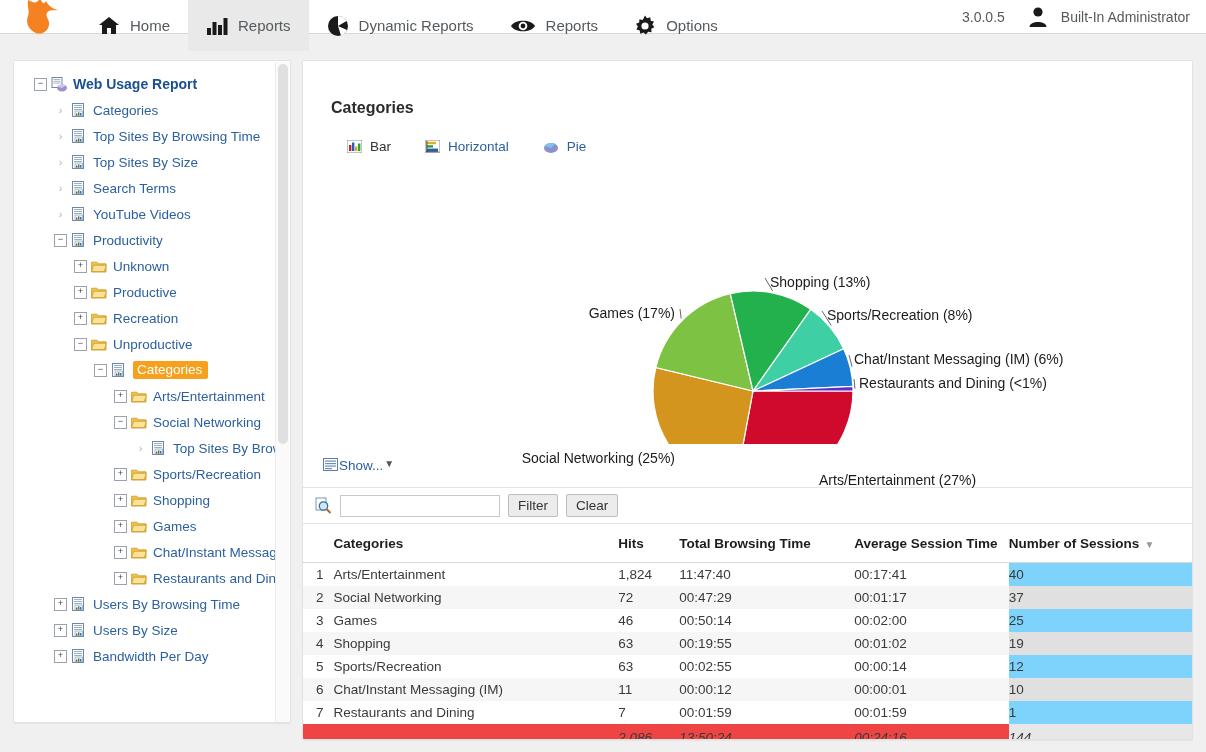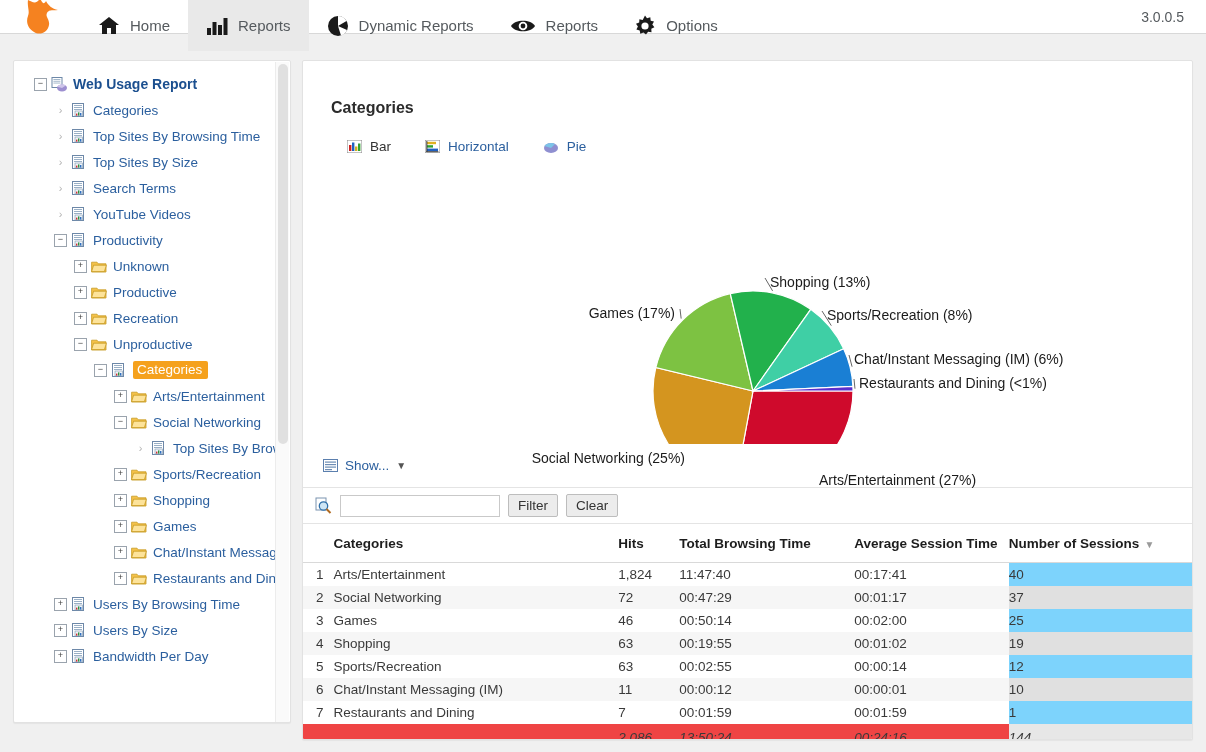--- a/index.html
+++ b/index.html
@@ -75,21 +75,21 @@
     overflow: hidden;
   }
   .page-title { font-size: 16px; font-weight: bold; color:#2b2b2b; padding: 38px 0 0 28px; }
 
   .chart-types { display:flex; gap: 34px; padding: 22px 0 0 44px; }
   .ctype { display:flex; align-items:center; gap:8px; font-size:13.5px; color:#2b5f9e; cursor:pointer;}
   .ctype.plain { color:#333; }
 
   .pie-area { position: relative; height: 290px; }
 
-  .show-row { display:flex; align-items:center; gap:7px; padding: 14px 0 0 20px; font-size:13.5px; color:#2b5f9e; cursor:pointer;}
+  .show-row { display:flex; gap:1px; padding: 14px 0 0 20px; font-size:13.5px; color:#2b5f9e; cursor:pointer;}
   .show-row .caret { color:#555; font-size:10px; }
 
   .filter-bar {
     margin: 14px 0 0 0; border-top:1px solid #e4e4e4; border-bottom:1px solid #e4e4e4;
     height: 37px; display:flex; align-items:center; padding-left:12px; gap:8px;
   }
   .filter-input {
     width: 160px; height:22px; border:1px solid #c9c9c9; background:#fff;
     font-size:13px; padding:0 4px; font-family:"Liberation Sans",sans-serif;
   }
@@ -183,20 +183,29 @@
         <circle cx="11" cy="11" r="3.6" fill="#ffffff"></circle>
       </svg>
     </span>
     <span>Options</span>
   </div>
 
   <div class="nav-spacer"></div>
 
   <div class="version">3.0.0.5</div>
 
+  <div class="user-item">
+    <span class="ico">
+      <svg width="22" height="22" viewBox="0 0 22 22">
+        <circle cx="11" cy="6" r="4.6" fill="#1a1a1a"></circle>
+        <path d="M2.5 21 C2.5 14.2 19.5 14.2 19.5 21 Z" fill="#1a1a1a"></path>
+      </svg>
+    </span>
+    <span>Built-In Administrator</span>
+  </div>
 </div>
 
 <div class="sidebar-panel">
   <div class="tree" id="tree">
       <div class="tree-row root" style="padding-left: 20px;">
         <span class="toggle box">−</span>
         <span class="ticon">
           <svg width="17" height="15" viewBox="0 0 17 15">
   <rect x="1" y="0.5" width="10" height="10" fill="#ffffff" stroke="#6d88a8"></rect>
   <rect x="2.4" y="2" width="7" height="0.9" fill="#9ab0c6"></rect>
@@ -552,21 +561,21 @@
         <line x1="515.2111001902615" y1="315.4315779005859" x2="511" y2="322" stroke="#555" stroke-width="0.9"></line>
         <line x1="364.4045019350954" y1="292.4744149227454" x2="377" y2="300" stroke="#555" stroke-width="0.9"></line>
         <line x1="378.1686017158474" y1="164.5828043863653" x2="377" y2="155" stroke="#555" stroke-width="0.9"></line>
         <line x1="469.5944235917035" y1="136.8997574223274" x2="462" y2="124" stroke="#555" stroke-width="0.9"></line>
         <line x1="528.3255454551462" y1="171.66158152240112" x2="519" y2="157" stroke="#555" stroke-width="0.9"></line>
         <line x1="549.066489565178" y1="212.71357075993924" x2="546" y2="201" stroke="#555" stroke-width="0.9"></line>
         <line x1="551.9736248865826" y1="234.68055448640044" x2="551" y2="225" stroke="#555" stroke-width="0.9"></line>
       </svg>
     <div id="pie-labels">
         <div class="pie-label" style="top: 318px; left: 516px;">Arts/Entertainment (27%)</div>
-        <div class="pie-label" style="top: 296px; left: 0px; width: 372px; text-align: right; margin-left: 10px;">Social Networking (25%)</div>
+        <div class="pie-label" style="top: 296px; left: 0px; width: 372px; text-align: right;">Social Networking (25%)</div>
         <div class="pie-label" style="top: 151px; left: 0px; width: 372px; text-align: right;">Games (17%)</div>
         <div class="pie-label" style="top: 120px; left: 467px;">Shopping (13%)</div>
         <div class="pie-label" style="top: 153px; left: 524px;">Sports/Recreation (8%)</div>
         <div class="pie-label" style="top: 197px; left: 551px;">Chat/Instant Messaging (IM) (6%)</div>
         <div class="pie-label" style="top: 221px; left: 556px;">Restaurants and Dining (&lt;1%)</div>
       </div>
   </div>
 
   <div class="show-row">
     <span class="ico">

